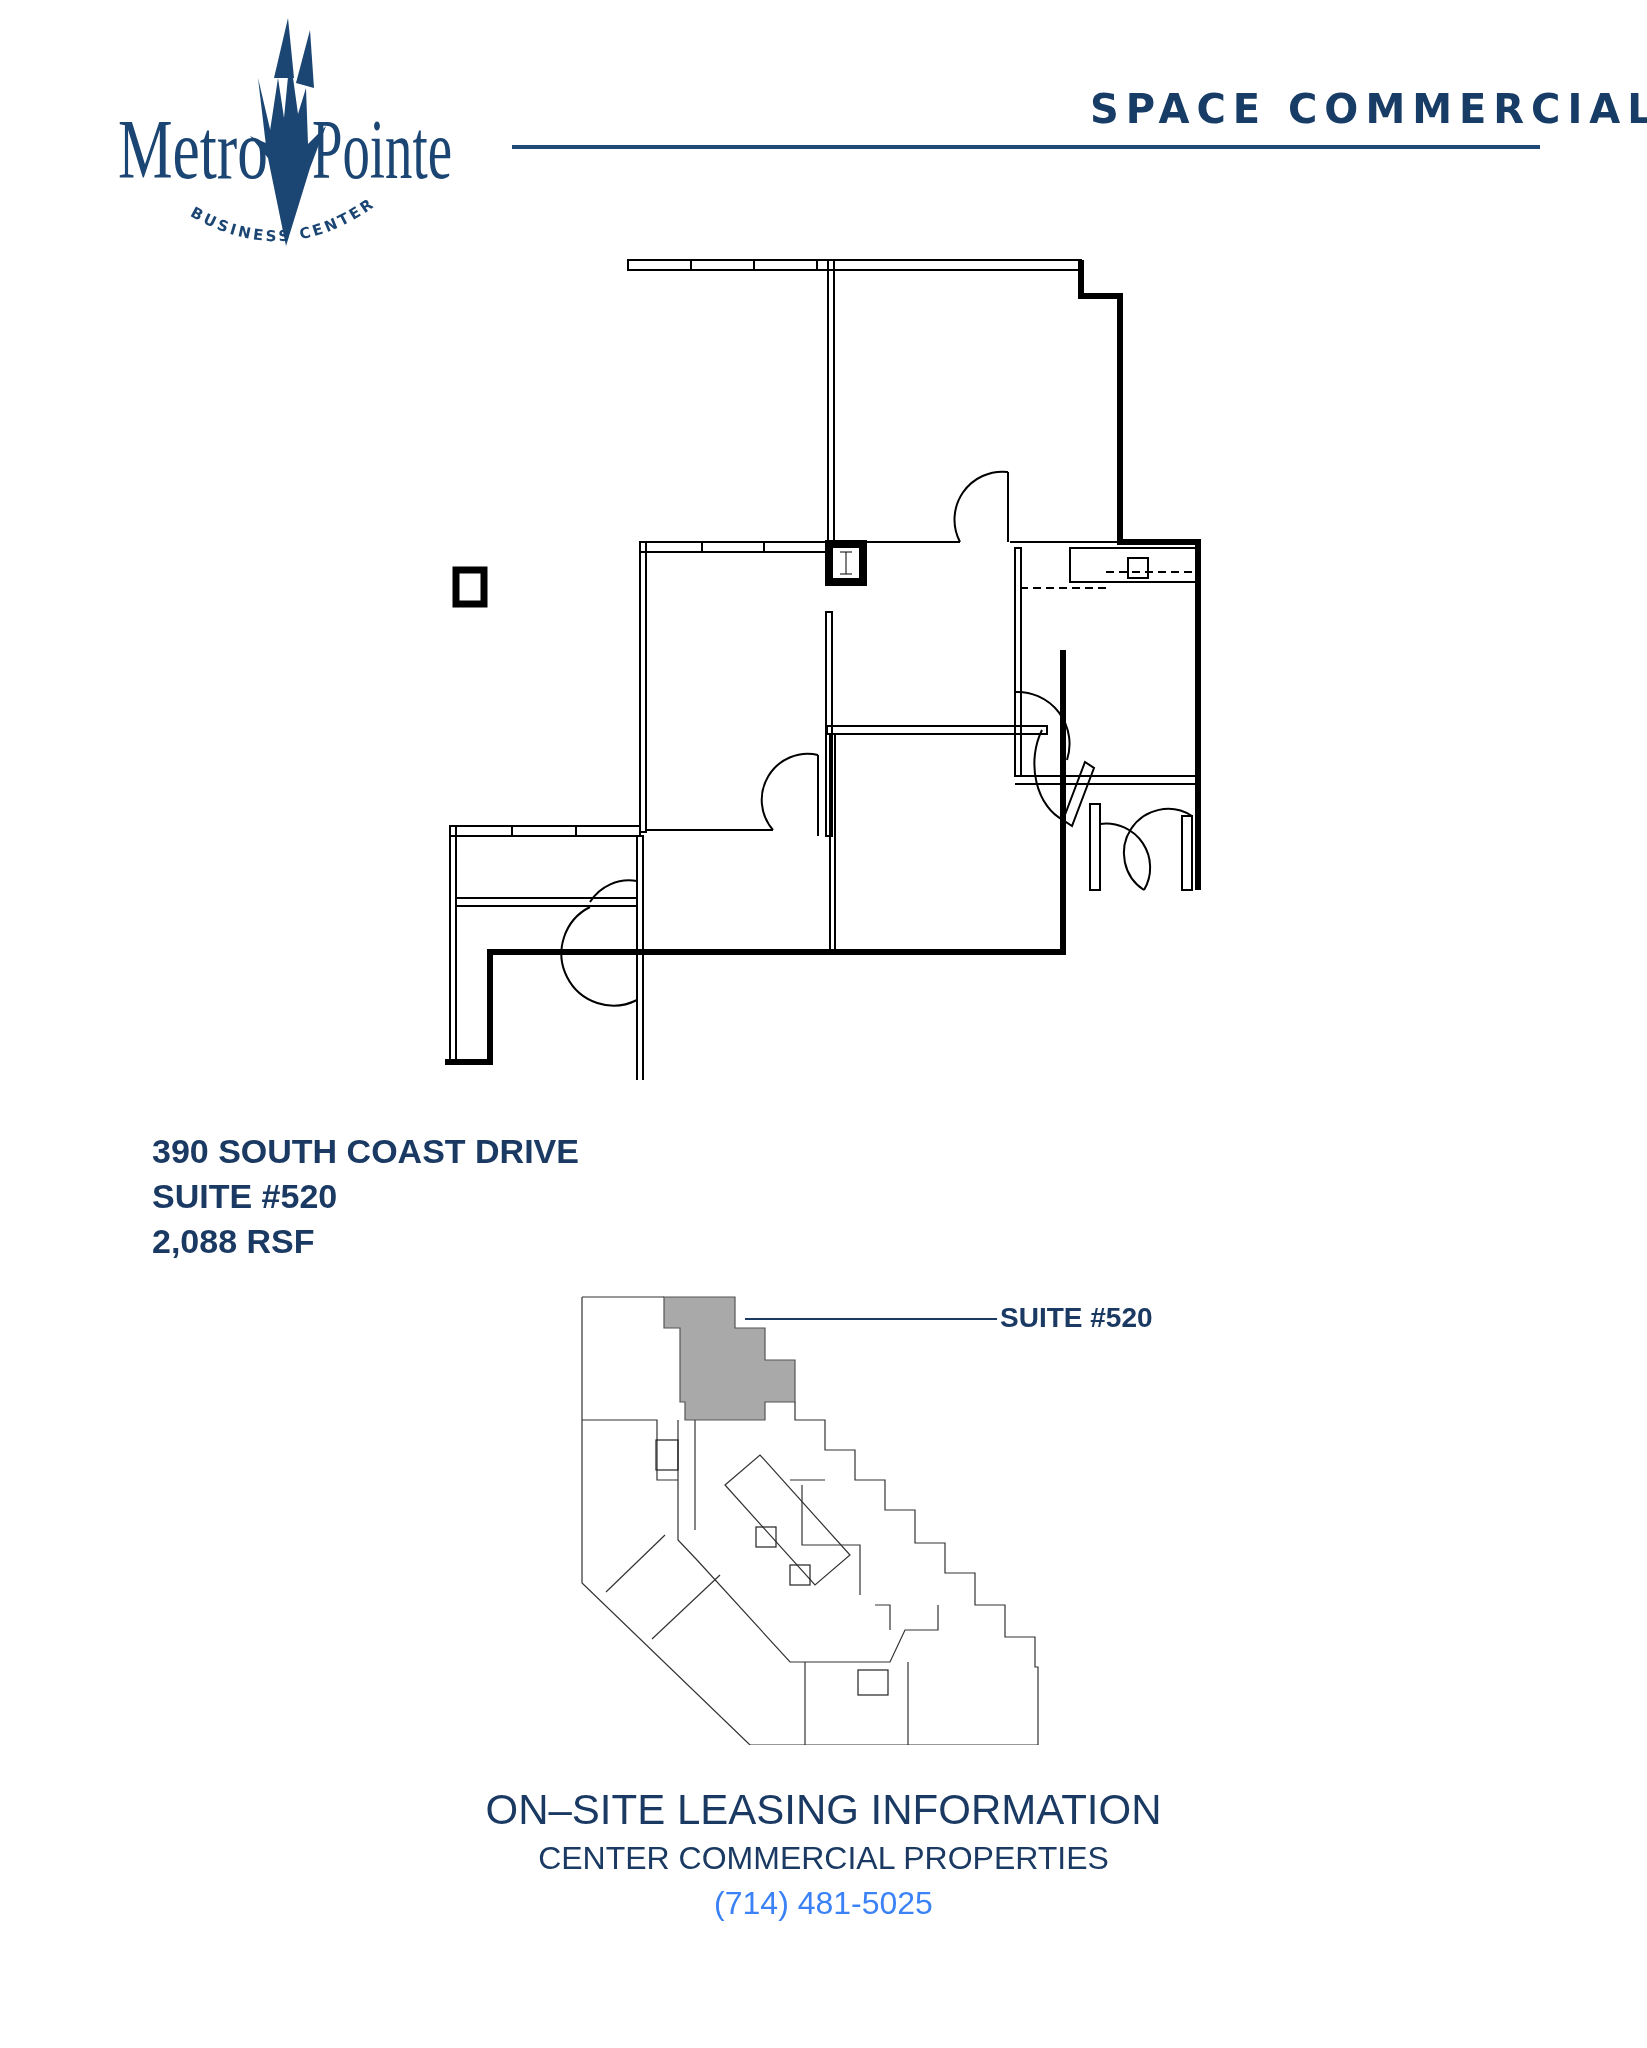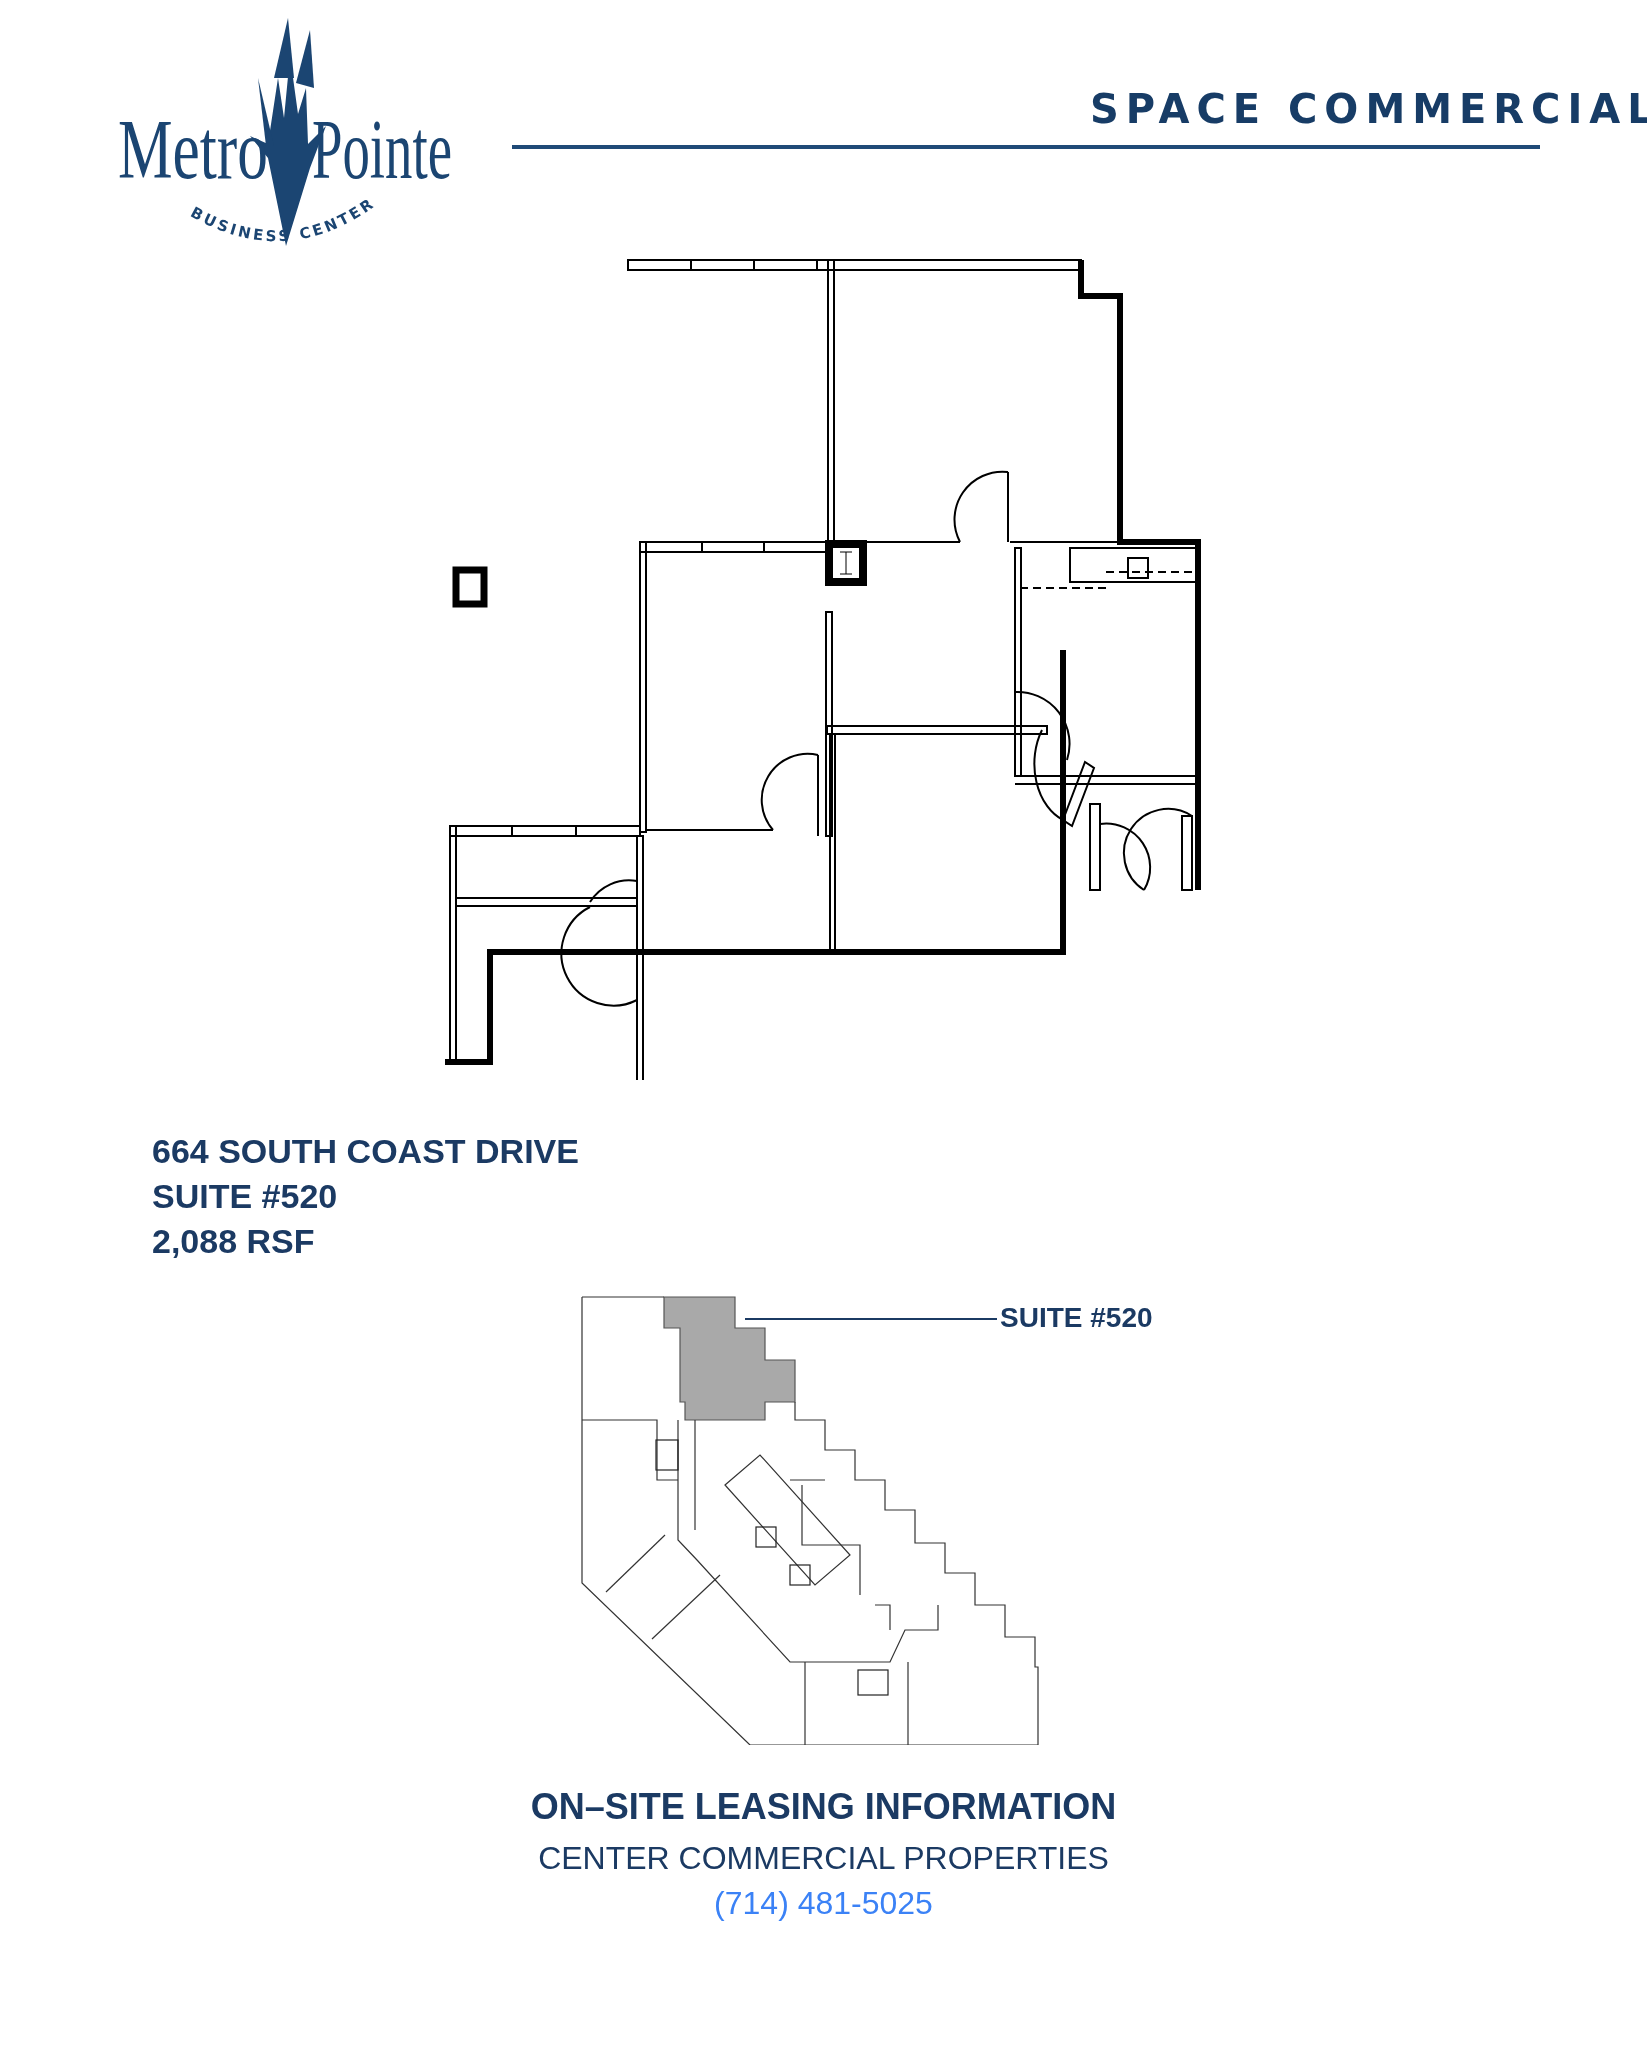--- a/index.html
+++ b/index.html
@@ -6,21 +6,21 @@
   body{width:1647px;height:2048px;position:relative;overflow:hidden;font-family:"Liberation Sans",sans-serif;color:#1b3a63;}
   .abs{position:absolute;}
   #logo{left:118px;top:18px;width:340px;height:240px;}
   #space-title{left:1090px;top:86px;font-size:40px;font-weight:bold;letter-spacing:7px;color:#173c66;white-space:nowrap;font-family:"DejaVu Sans",sans-serif;}
   #header-rule{left:512px;top:145px;width:1028px;height:4px;background:#1f4a77;}
   #floorplan{left:430px;top:240px;width:780px;height:840px;}
   .addr{left:152px;font-size:34px;font-weight:bold;color:#1b3a63;white-space:nowrap;}
   #keyplan{left:560px;top:1265px;width:600px;height:480px;}
   #suite-label{left:1000px;top:1302px;font-size:28px;font-weight:bold;color:#1b3a63;white-space:nowrap;}
   .center{left:0;width:1647px;text-align:center;white-space:nowrap;}
-  #leasing-title{top:1786px;font-size:36px;font-weight:bold;color:#1b3a63;}
+  #leasing-title{top:1786px;font-size:42px;font-weight:normal;color:#1b3a63;}
   #company{top:1840px;font-size:32px;color:#1b3a63;}
   #phone{top:1885px;font-size:32px;color:#3b82f6;}
 </style>
 </head>
 <body>
 
 <div id="logo" class="abs">
   <svg width="340" height="240" viewBox="0 0 340 240">
 
     <polygon points="168,228 150,140 132,118 150,126 160,60 166,100 172,38 180,96 188,70 190,126 208,108 192,150" fill="#1b4572"></polygon>
@@ -101,21 +101,21 @@
       <path d="M 612,490 A 44,60 0 0 0 633,580"></path>
       <polygon points="633,580 655,522 664,528 642,586"></polygon>
       <rect x="660" y="564" width="10" height="86"></rect>
       <path d="M 670,584 A 44,44 0 0 1 714,650"></path>
       <path d="M 762,576 A 44,44 0 0 0 714,650"></path>
       <rect x="752" y="576" width="10" height="74"></rect>
     </g>
   </svg>
 </div>
 
-<div class="abs addr" style="top:1132px;">664 SOUTH COAST DRIVE</div>
+<div class="abs addr" style="top:1132px;">390 SOUTH COAST DRIVE</div>
 <div class="abs addr" style="top:1177px;">SUITE #520</div>
 <div class="abs addr" style="top:1222px;">2,088 RSF</div>
 
 <div id="keyplan" class="abs">
   <svg width="600" height="480" viewBox="0 0 600 480" fill="none" stroke="#333" stroke-width="1.2">
 
     <polygon points="104,32 175,32 175,63 205,63 205,95 235,95 235,137 205,137 205,155 175,155 175,155 125,155 125,137 120,137 120,63 104,63" fill="#a9a9a9" stroke="#555"></polygon>
 
     <polyline points="22,32 104,32"></polyline>
     <polyline points="22,32 22,318 190,480"></polyline>

